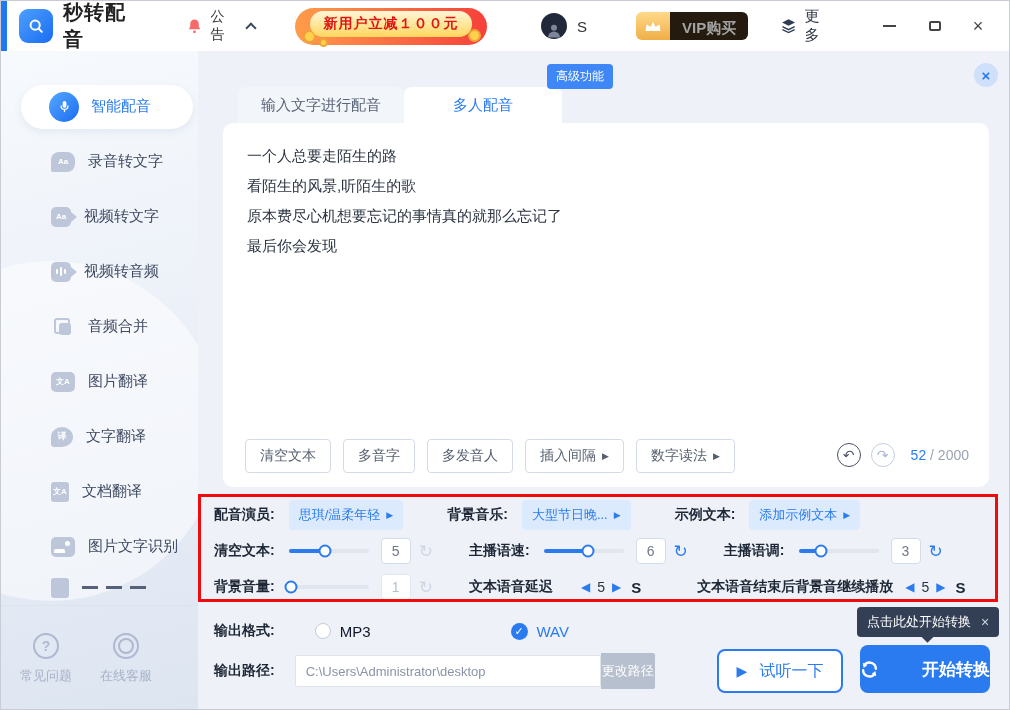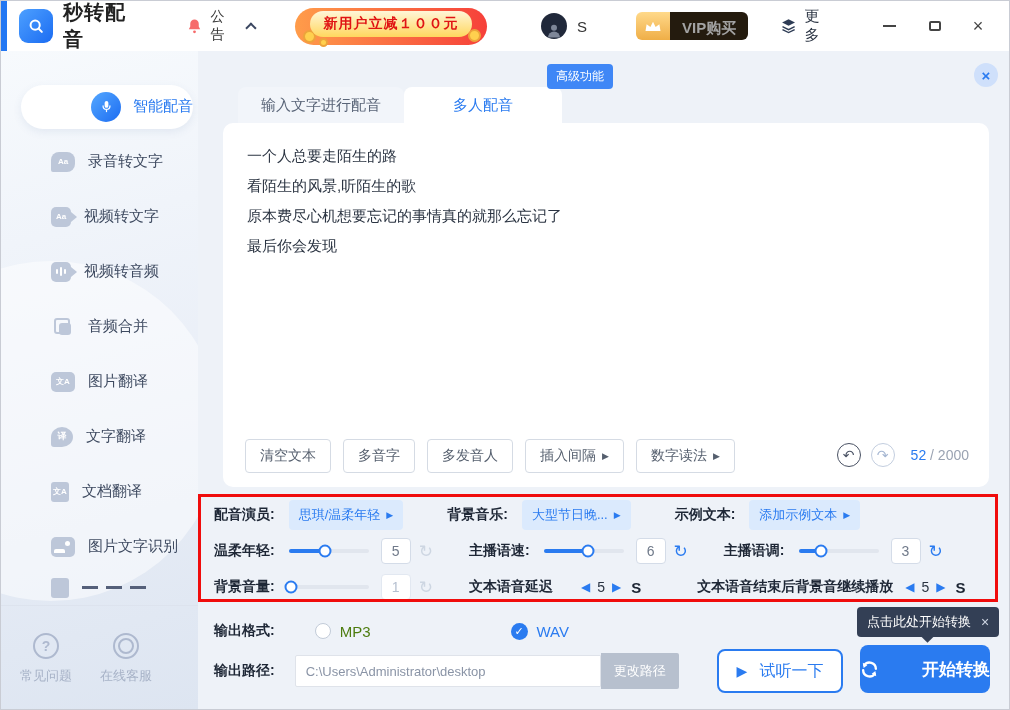--- a/index.html
+++ b/index.html
@@ -31,21 +31,21 @@
   .glyph-max { width:12px; height:10px; border:2px solid #444; border-radius:2px; }
   .glyph-close { font-size:18px; color:#444; line-height:1; }
 
   
   .sidebar { position:absolute; left:0; top:50px; width:197px; height:660px; background:linear-gradient(165deg,#f7fafd 0%,#e9eef7 55%,#dde5f1 100%); overflow:hidden; }
   .sidebar::before { content:""; position:absolute; width:340px; height:340px; border-radius:50%; background:rgba(255,255,255,.5); left:-120px; bottom:110px; }
   .nav { position:relative; padding-top:28px; }
   .nav-item { height:55px; display:flex; align-items:center; padding-left:50px; cursor:pointer; font-size:15px; color:#3e4a60; position:relative; }
   .nav-item .label { margin-left:13px; }
   .nav-item.active { padding-left:0; }
-  .active-pill { margin-left:20px; width:172px; height:44px; background:#fff; border-radius:22px; display:flex; align-items:center; padding-left:28px; box-shadow:0 3px 8px rgba(80,110,160,.10);justify-content:flex-end; }
+  .active-pill { margin-left:20px; width:172px; height:44px; background:#fff; border-radius:22px; display:flex; align-items:center; padding-left:28px; box-shadow:0 3px 8px rgba(80,110,160,.10); }
   .nav-item.active .label { color:#2a7bf0; margin-left:12px; }
   .s-icon { width:24px; height:20px; border-radius:5px; background:#bdc7d9; color:#fff; font-size:8px; font-weight:bold; display:flex; align-items:center; justify-content:center; position:relative; flex:none; }
   .s-icon.mic { width:30px; height:30px; border-radius:50%; background:linear-gradient(135deg,#55a8ff,#1c6cf2); }
   .s-icon.bubble { border-radius:8px 8px 8px 2px; }
   .s-icon.camera { width:20px; }
   .s-icon.camera::after { content:""; position:absolute; right:-6px; top:5px; border-left:6px solid #bdc7d9; border-top:5px solid transparent; border-bottom:5px solid transparent; }
   .wavebars { display:flex; gap:2px; align-items:center; }
   .wavebars i { width:2px; background:#fff; border-radius:1px; display:block; }
   .wavebars i:nth-child(1){height:5px;} .wavebars i:nth-child(2){height:9px;} .wavebars i:nth-child(3){height:5px;}
   .s-icon.merge { background:transparent; }
@@ -104,27 +104,27 @@
   .unit { font-size:15px; font-weight:bold; color:#1c2533; margin-left:10px; }
   .gap36 { margin-left:36px; } .gap44 { margin-left:44px; } .gap56 { margin-left:56px; }
 
   .red-rect { position:absolute; left:0; top:443px; width:800px; height:108px; border:3px solid #f00c0c; z-index:30; pointer-events:none; }
 
   
   .format-row { position:absolute; left:16px; top:565px; height:30px; display:flex; align-items:center; }
   .radio-group { display:flex; align-items:center; gap:9px; cursor:pointer; }
   .radio-off { width:16px; height:16px; border-radius:50%; border:1.5px solid #c2cbd8; background:#fff; }
   .radio-on { width:17px; height:17px; border-radius:50%; background:#2a7bf0; color:#fff; font-size:11px; display:flex; align-items:center; justify-content:center; }
-  .radio-label { font-size:15px; color:#4d7c0f; }
+  .radio-label { font-size:15px; color:#0f172a; }
   .radio-label.sel { color:#2a7bf0; }
   .ml40 { margin-left:40px; } .ml140 { margin-left:140px; }
 
   .path-row { position:absolute; left:16px; top:597px; height:46px; display:flex; align-items:center; }
   .path-input { width:306px; height:32px; border:1px solid #dfe3ea; border-radius:2px 0 0 2px; background:#fff; color:#8a94a6; font-size:13px; display:flex; align-items:center; padding:0 10px; margin-left:20px; white-space:nowrap; overflow:hidden; }
-  .path-btn { height:36px; background:#b7c0ce; color:#fff; font-size:13px; border:none; border-radius:0 2px 2px 0; padding:0 13px; cursor:pointer; white-space:nowrap; }
+  .path-btn { height:36px; background:#b7c0ce; color:#fff; font-size:13px; border:none; border-radius:0 2px 2px 0; padding:0 1px; cursor:pointer; white-space:nowrap; }
   .preview-btn { position:absolute; left:519px; top:598px; width:126px; height:44px; border:2px solid #2a7bf0; border-radius:8px; background:#fff; color:#2a7bf0; font-size:16px; display:flex; align-items:center; justify-content:center; gap:12px; cursor:pointer; }
   .preview-btn .play { font-size:14px; }
   .convert-btn { position:absolute; left:662px; top:594px; width:130px; height:48px; border:none; border-radius:8px; background:#2a7bf0; color:#fff; font-size:17px; font-weight:bold; display:flex; align-items:center; justify-content:space-between; gap:9px; cursor:pointer; }
 
   .tooltip { position:absolute; left:659px; top:556px; height:30px; background:#333f55; border-radius:4px; display:flex; align-items:center; gap:10px; padding:0 10px; z-index:45; }
   .tooltip-text { color:#fff; font-size:13px; white-space:nowrap; }
   .tooltip-close { color:#cfd6e3; font-size:14px; cursor:pointer; }
   .tooltip::after { content:""; position:absolute; left:66px; bottom:-4px; width:9px; height:9px; background:#333f55; transform:rotate(45deg); }
 </style>
 </head>
@@ -319,21 +319,21 @@
             <span>大型节日晚...</span>
             <span class="mini-arrow">▶</span>
           </span>
         <span class="set-label gap44">示例文本:</span>
         <span class="pill">
             <span>添加示例文本</span>
             <span class="mini-arrow">▶</span>
           </span>
       </div>
       <div class="set-row">
-        <span class="set-label">温柔年轻:</span>
+        <span class="set-label">清空文本:</span>
         <div class="slider">
             <div class="fill" style="width:45%"></div>
             <div class="knob" style="left:45%"></div>
           </div>
         <div class="valbox">5</div>
         <span class="reset disabled">↻</span>
         <span class="set-label gap36">主播语速:</span>
         <div class="slider">
             <div class="fill" style="width:55%"></div>
             <div class="knob" style="left:55%"></div>

